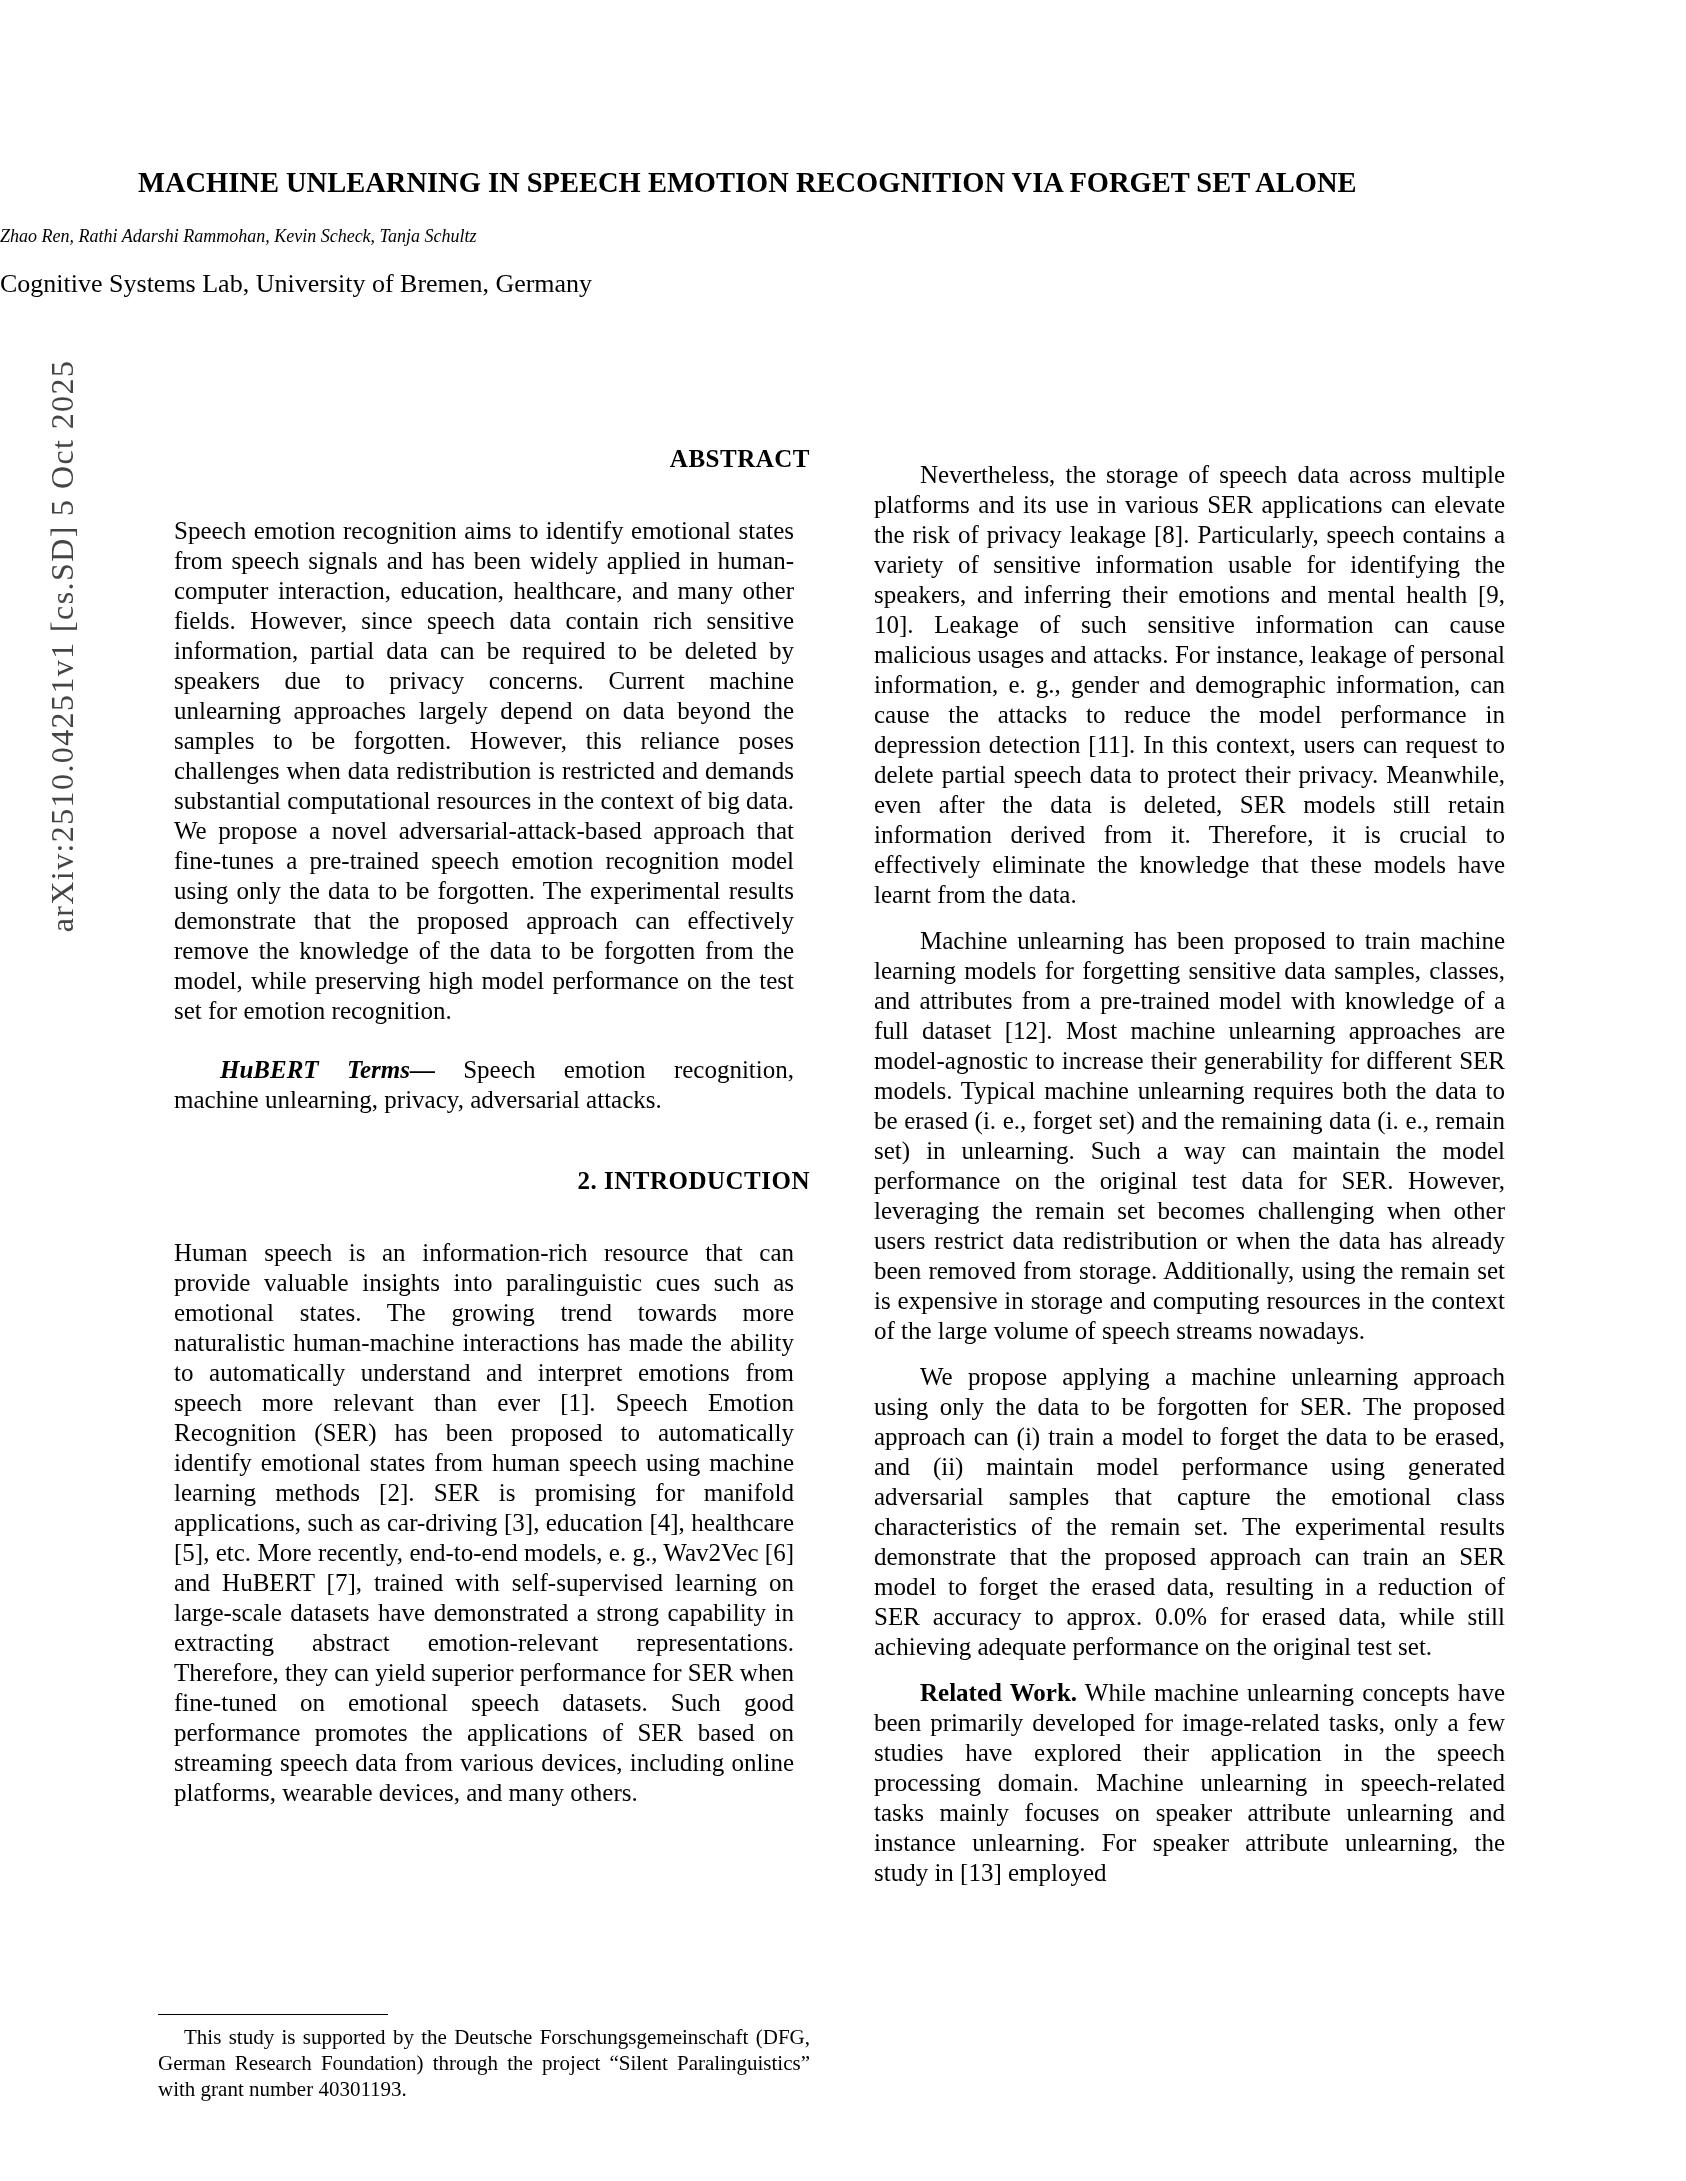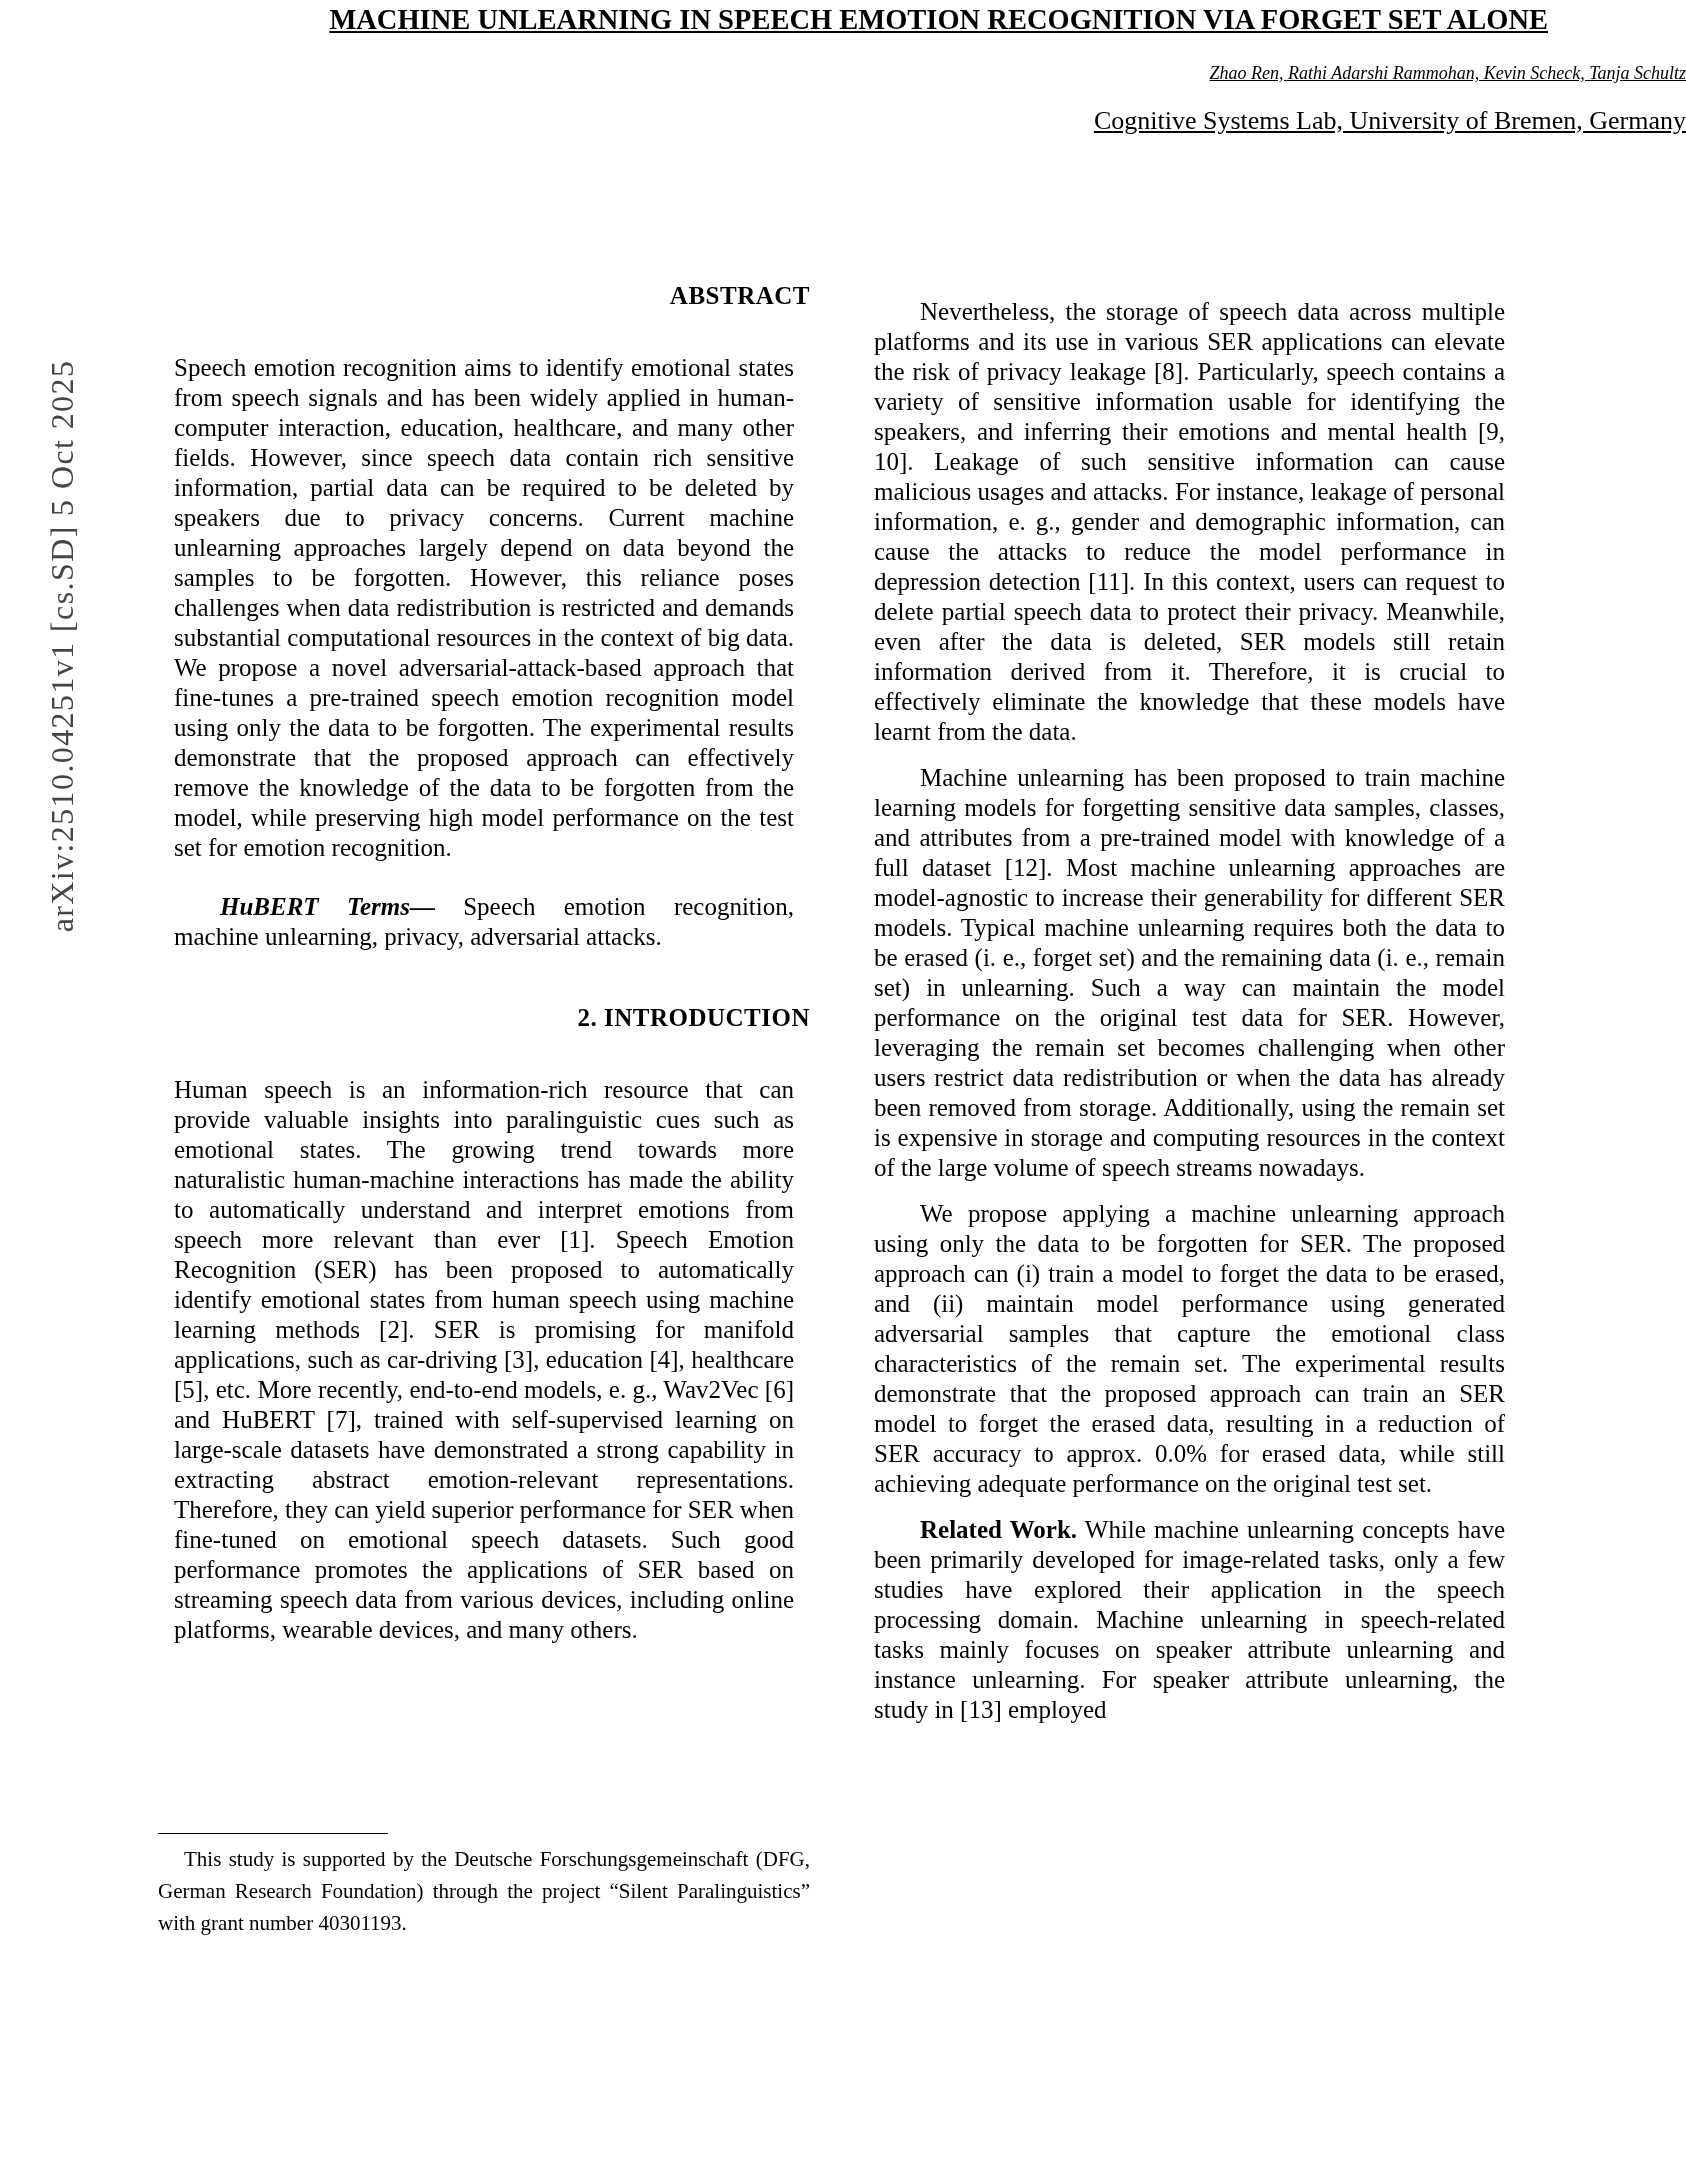--- a/index.html
+++ b/index.html
@@ -19,21 +19,21 @@
     width: 854px;
     transform: rotate(-90deg);
     transform-origin: 0 0;
     font-size: 32px;
     letter-spacing: 1.4px;
     color: #454545;
     text-align: center;
     white-space: nowrap;
   }
 
-  .header { text-align: right; text-decoration: underline; }
+  .header { padding-top: 163px; text-align: left; }
   .title {
     font-size: 28.5px; font-weight: bold; line-height: 39px;
     margin: 0 138px;
   }
   .authors { font-style: italic; font-size: 18px; margin-top: 24px; }
   .affiliation { font-size: 26px; margin-top: 22px; }
 
   .columns { display: flex; margin: 145px 0 0 158px; gap: 48px; }
   .col { font-size: 25px; line-height: 30px; text-align: justify; }
   .col-left { width: 652px; display: flex; flex-direction: column; height: 1658px; }
@@ -47,21 +47,21 @@
     font-size: 25px; font-weight: bold; text-align: right;
     line-height: 30px; letter-spacing: 0.5px;
     margin: 35px 0 26px;
   }
   h2.first { margin-top: 0; }
 
   .index-terms { margin-top: 13px !important; }
   .bold-italic { font-weight: bold; font-style: italic; }
   .bold { font-weight: bold; }
 
-  .footnote { margin-top: auto; font-size: 21px; line-height: 32px; }
+  .footnote { margin-top: auto; font-size: 21px; line-height: 26px; }
   .footnote-rule { width: 230px; border-top: 1.8px solid #000; margin-bottom: 9.2px; }
   .footnote p { text-indent: 26px; text-align: justify; margin: 0; }
 </style>
 </head>
 <body>
 
 <div class="page">
 
   <div class="arxiv-stamp">arXiv:2510.04251v1 [cs.SD] 5 Oct 2025</div>
 

